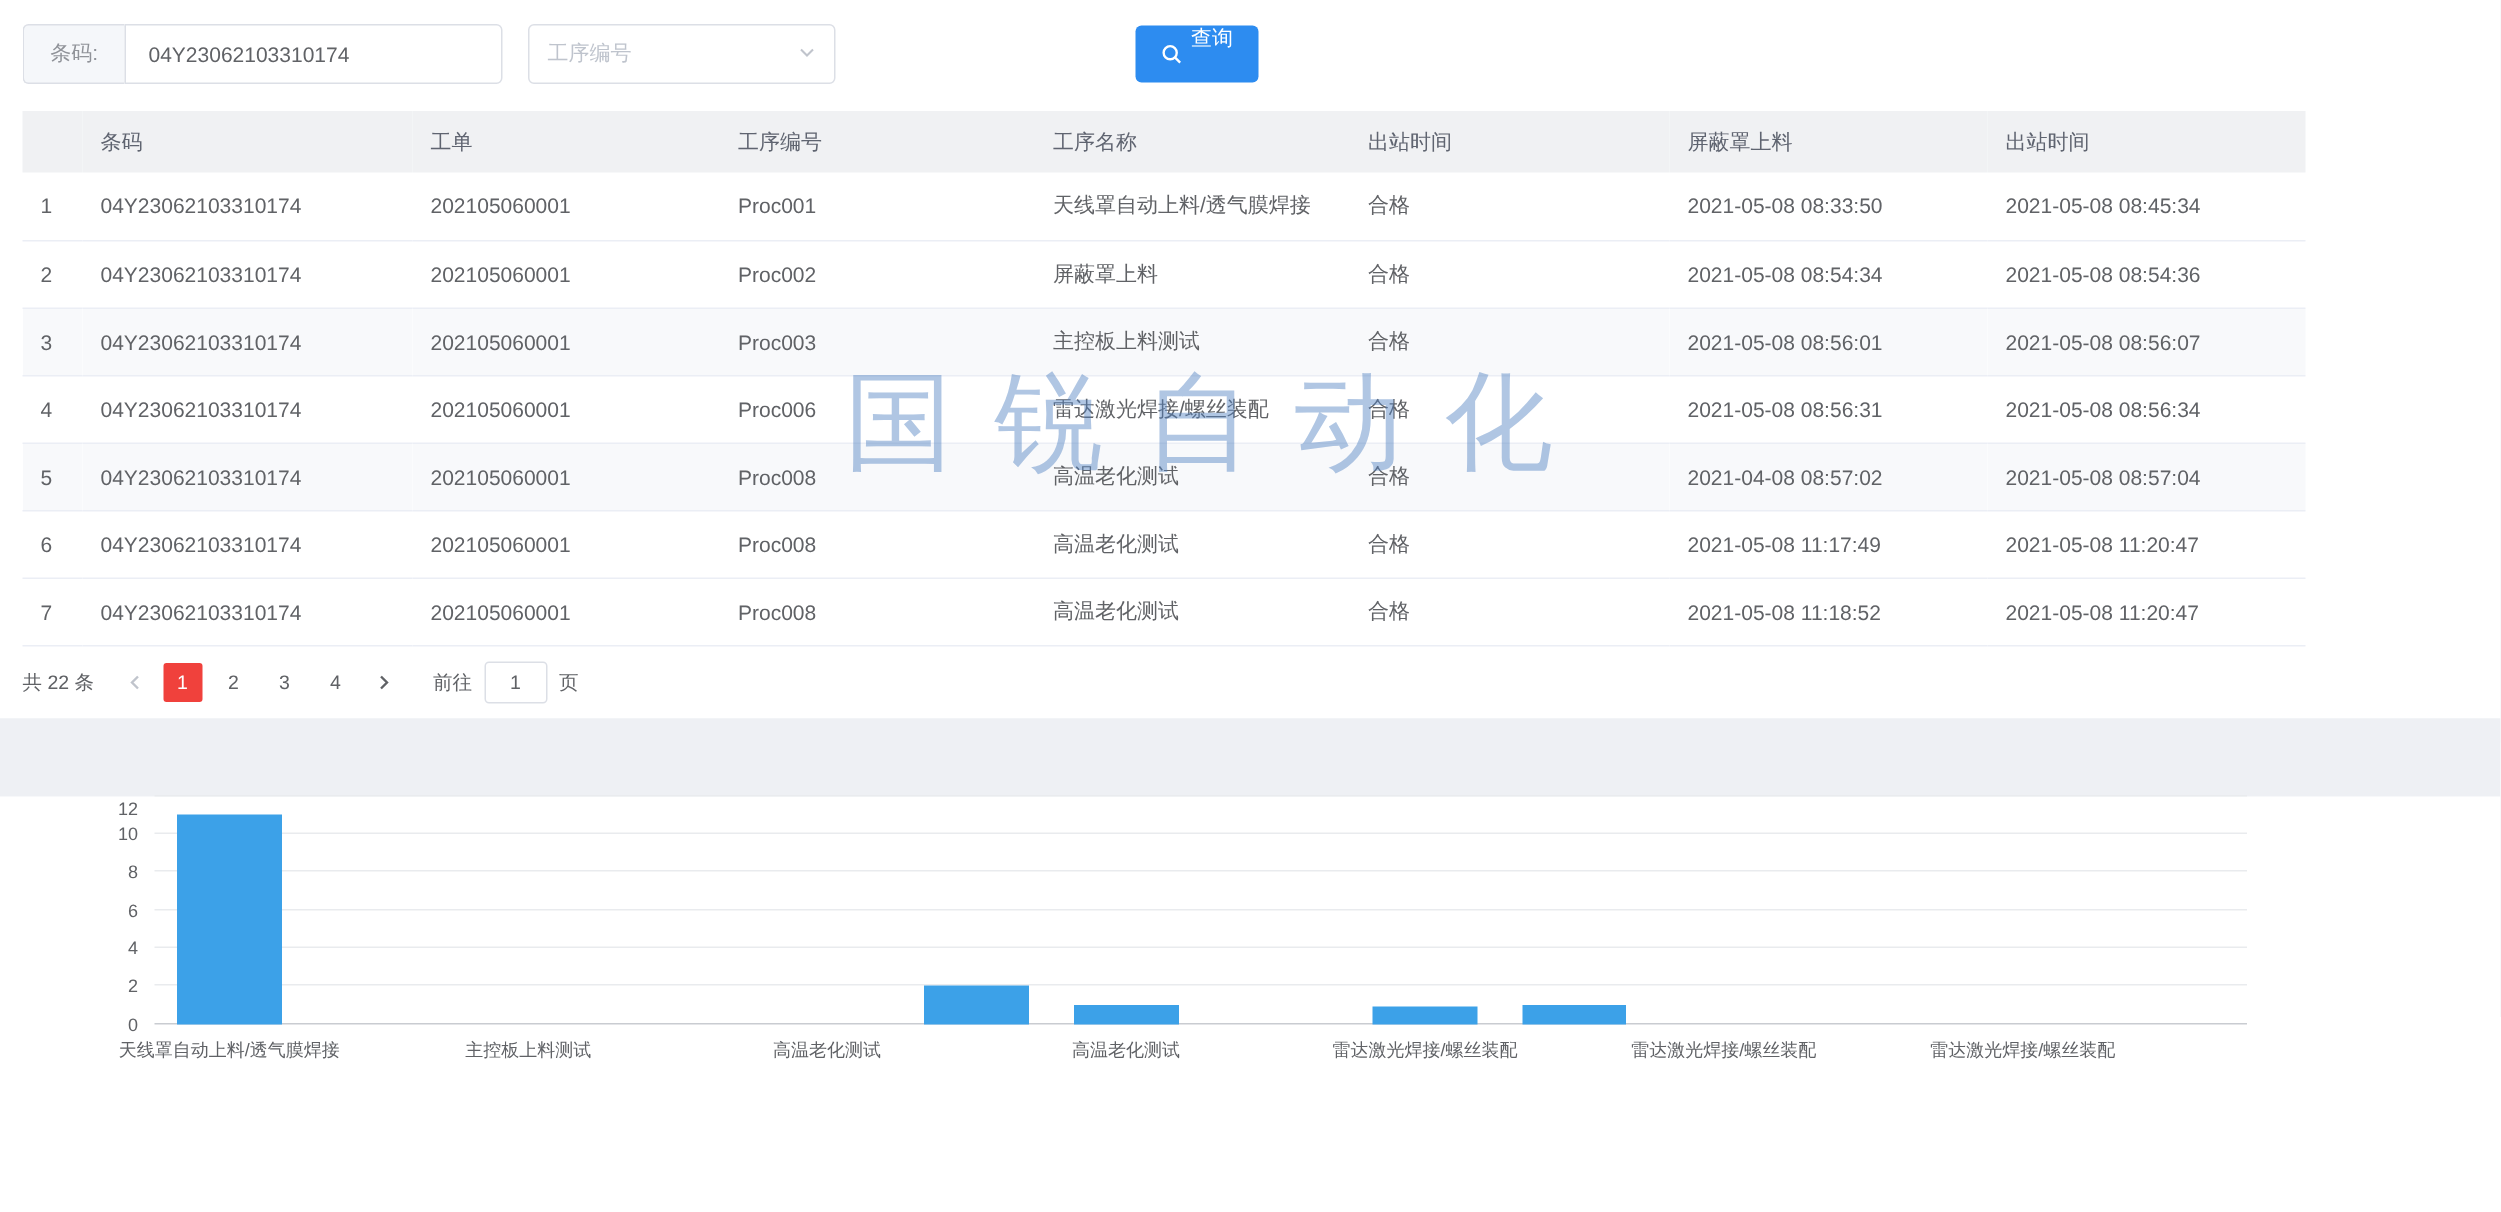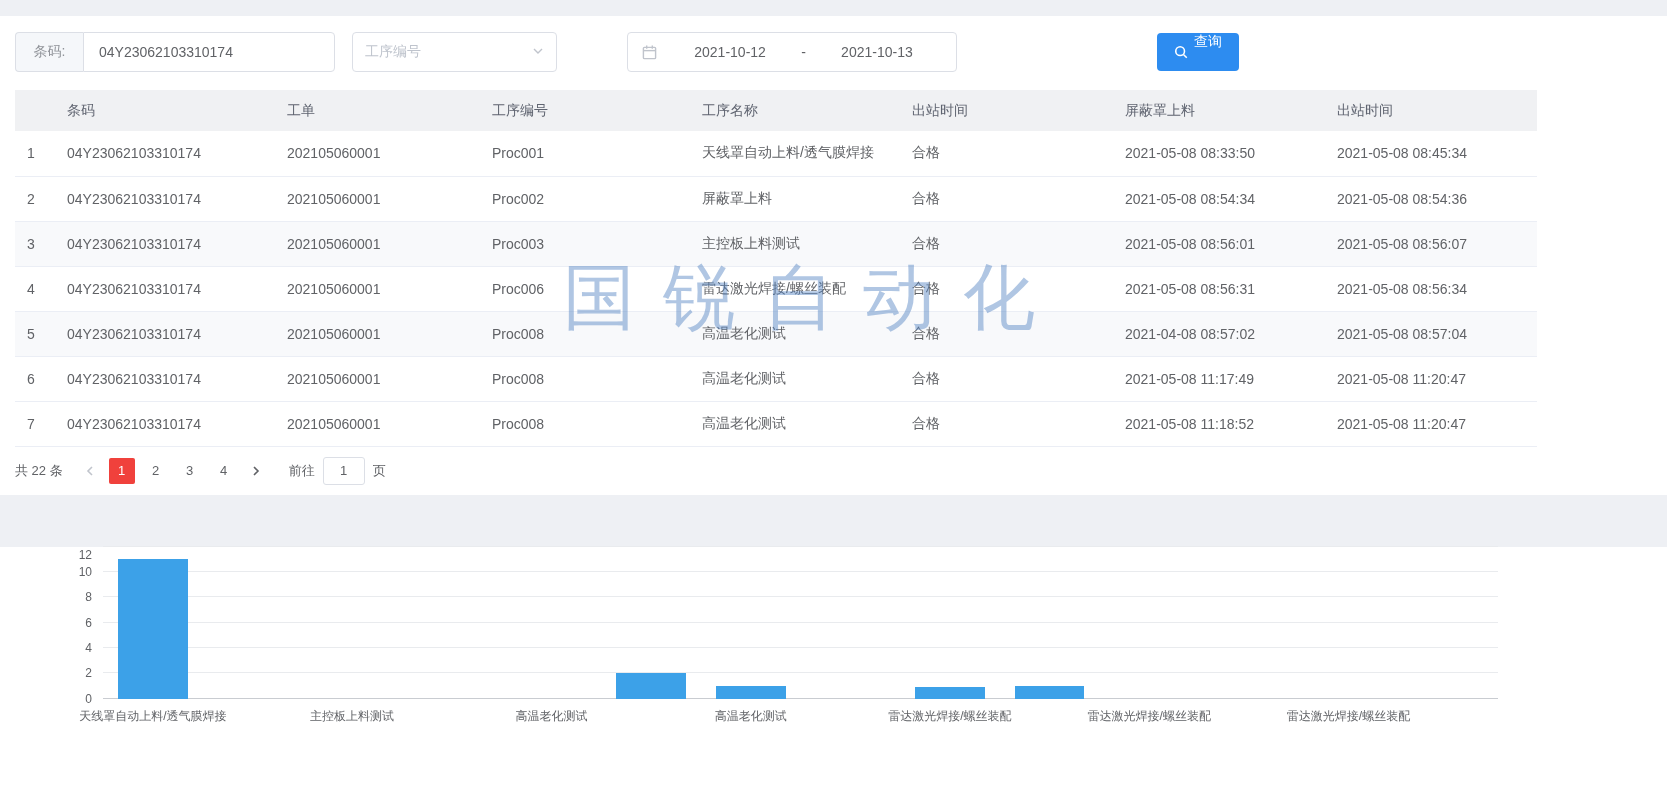--- a/index.html
+++ b/index.html
@@ -4,21 +4,21 @@
 <style>
   * { box-sizing: border-box; }
   html,body { margin:0; padding:0; }
   body {
     width:1667px; height:808px; overflow:hidden;
     background:#eef0f4;
     font-family:"Liberation Sans","DejaVu Sans",sans-serif;
     color:#606266; font-size:14px;
   }
   .card { background:#fff; }
-  .top-card { padding:0 15px;margin-top:16px; }
+  .top-card { padding:0 15px; }
   .gap-band { height:16px; background:#eef0f4; }
   
   .filter-bar { display:flex; align-items:center; padding:16px 0 18px; }
   .input-group { display:flex; width:320px; height:40px; }
   .prepend {
     background:#f5f7fa; border:1px solid #dcdfe6; border-right:none;
     border-radius:4px 0 0 4px; width:68px;
     display:flex; align-items:center; justify-content:center;
     color:#909399; font-size:14px;
   }
@@ -118,33 +118,20 @@
 
     <div class="select-box">
       <span class="select-placeholder">工序编号</span>
       <span>
         <svg width="12" height="12" viewBox="0 0 12 12">
             <path d="M2 4l4 4 4-4" fill="none" stroke="#c0c4cc" stroke-width="1.4"></path>
           </svg>
       </span>
     </div>
 
-    <div class="date-range">
-      <span style="display:flex;align-items:center;margin-right:8px;">
-        <svg width="15" height="15" viewBox="0 0 16 16">
-            <rect x="1.5" y="2.5" width="13" height="12" rx="1" fill="none" stroke="#c0c4cc" stroke-width="1.5"></rect>
-            <line x1="1.5" y1="6" x2="14.5" y2="6" stroke="#c0c4cc" stroke-width="1.5"></line>
-            <line x1="5" y1="0.5" x2="5" y2="4" stroke="#c0c4cc" stroke-width="1.5"></line>
-            <line x1="11" y1="0.5" x2="11" y2="4" stroke="#c0c4cc" stroke-width="1.5"></line>
-          </svg>
-      </span>
-      <span class="date">2021-10-12</span>
-      <span class="date-sep">-</span>
-      <span class="date">2021-10-13</span>
-    </div>
 
     <button class="search-btn">
       <span style="display:flex;align-items:center;">
         <svg width="14" height="14" viewBox="0 0 16 16">
             <circle cx="7" cy="7" r="5" fill="none" stroke="#fff" stroke-width="1.8"></circle>
             <line x1="10.8" y1="10.8" x2="14.6" y2="14.6" stroke="#fff" stroke-width="1.8"></line>
           </svg>
       </span>
       <span>查询</span>
     </button>

